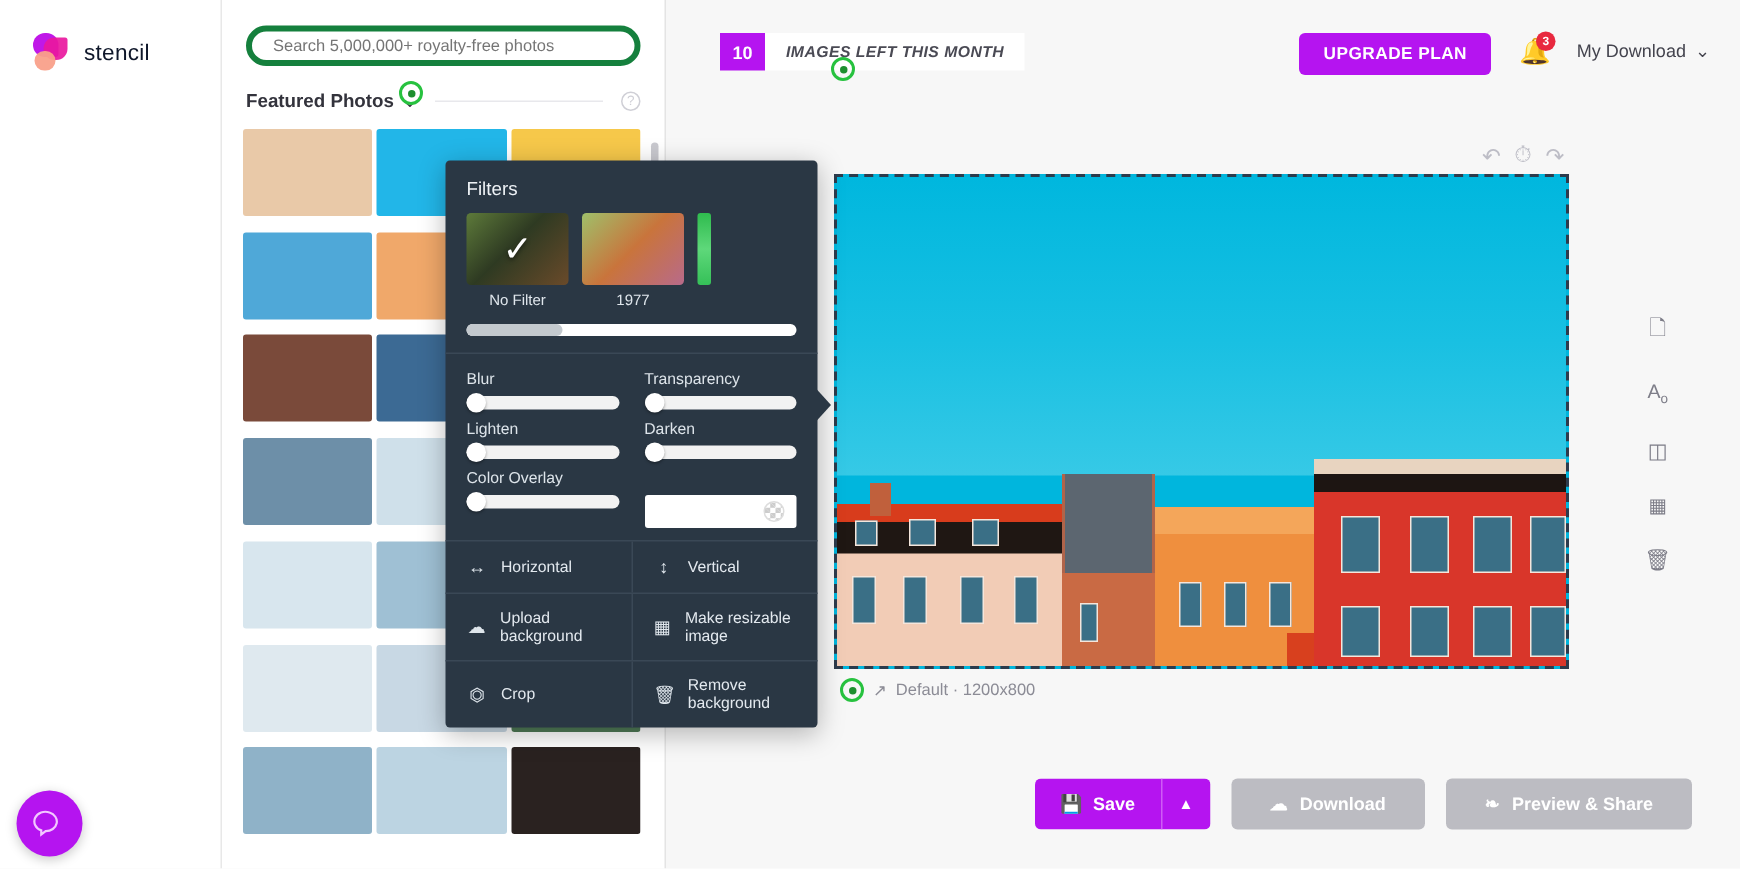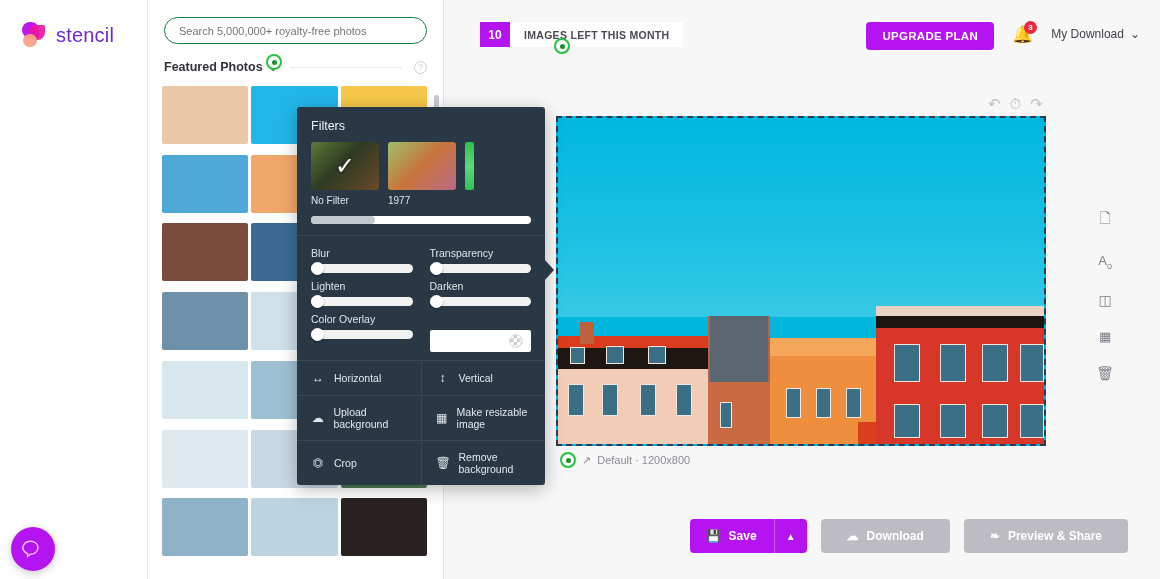--- a/index.html
+++ b/index.html
@@ -22,40 +22,40 @@
     background:#c018e8; border-radius:9px 9px 2px 9px;
   }
   .logo-mark .b2 {
     position:absolute; left:7px; top:3px; width:16px; height:15px;
     background:#e9189e; border-radius:9px 2px 9px 9px; opacity:.92;
   }
   .logo-mark .b3 {
     position:absolute; left:1px; top:12px; width:14px; height:13px;
     background:#f9a08a; border-radius:8px; opacity:.95;
   }
-  .logo-text { font-size:20px; color:#6d28d9; letter-spacing:.2px; }
+  .logo-text { font-size:15px; color:#0f172a; letter-spacing:.2px; }
 
   .nav { margin-top:62px; }
   .nav-item {
     display:block; margin:0 16px 4px 16px; padding:8px 13px;
     font-size:12.5px; color:#3b3b44; border-radius:6px; cursor:pointer;
   }
   .nav-item.active { background:#b514f0; color:#ffffff; font-weight:400; }
   .nav-section {
     margin:34px 16px 8px 29px; font-size:9.5px; letter-spacing:1.1px;
     color:#b9b9c0; font-weight:700;
   }
 
   
   .photo-panel {
     position:absolute; left:148px; top:0; width:296px; height:579px;
     background:#ffffff; border-right:1px solid #e4e4e4;
   }
   .search-box {
-    margin:17px 16px 0 16px; height:27px; border:1px solid #15803d;
+    margin:17px 16px 0 16px; height:27px; border:4px solid #15803d;
     border-radius:14px; display:flex; align-items:center; padding:0 14px;
   }
   .search-box input {
     border:none; outline:none; width:100%; font-size:11px; color:#9a9aa4;
     font-family:"Liberation Sans", sans-serif; background:transparent;
   }
   .featured-row {
     margin:16px 16px 0 16px; display:flex; align-items:center; gap:6px;
   }
   .featured-title { font-size:12.5px; font-weight:700; color:#33333c; }
@@ -78,21 +78,21 @@
 
   
   .header { position:absolute; left:456px; top:0; right:0; height:68px; }
   .quota { position:absolute; left:24px; top:22px; display:flex; height:25px; }
   .quota-num {
     background:#b514f0; color:#fff; font-size:12px; font-weight:700;
     display:flex; align-items:center; justify-content:center; width:30px;
   }
   .quota-text {
     background:#fff; color:#4a4a54; font-size:10.5px; font-weight:700;
-    letter-spacing:.3px; display:flex; align-items:center; padding:0 14px;
+    letter-spacing:.3px; display:flex; align-items:center; padding:0 14px;font-style:italic;
   }
   .upgrade-btn {
     position:absolute; right:166px; top:22px; background:#b514f0; color:#fff;
     font-size:11.5px; font-weight:700; letter-spacing:.3px; border:none;
     border-radius:4px; padding:8px 16px; cursor:pointer;
     font-family:"Liberation Sans", sans-serif;
   }
   .bell-wrap { position:absolute; right:126px; top:24px; cursor:pointer; }
   .bell { font-size:17px; color:#b9b9c2; }
   .bell-badge {
@@ -177,21 +177,21 @@
   .f-thumb-item { width:68px; }
   .f-thumb {
     width:68px; height:48px; border-radius:3px; position:relative;
     background-size:cover; cursor:pointer;
   }
   .f-thumb .check {
     position:absolute; inset:0; display:flex; align-items:center;
     justify-content:center; color:#fff; font-size:24px;
     text-shadow:0 1px 3px rgba(0,0,0,.5);
   }
-  .f-lbl { text-align:left; font-size:10px; margin-top:5px; color:#dfe6ec; }
+  .f-lbl { text-align:center; font-size:10px; margin-top:5px; color:#dfe6ec; }
   .f-extra {
     width:9px; height:48px; border-radius:2px;
     background:linear-gradient(180deg,#2fbb4e,#5ed87a,#35c058);
   }
   .f-scroll { margin:10px 14px 0 14px; height:8px; background:#fff; border-radius:5px; position:relative; }
   .f-scroll i { position:absolute; left:0; top:0; height:8px; width:29%; background:#c3c9ce; border-radius:5px; display:block; }
   .f-div { height:1px; background:#3a4856; margin-top:11px; }
 
   .sliders { padding:11px 14px 8px 14px; display:grid; grid-template-columns:1fr 1fr; gap:7px 17px; }
   .sl-label { font-size:10.5px; color:#dde4ea; margin-bottom:5px; }

